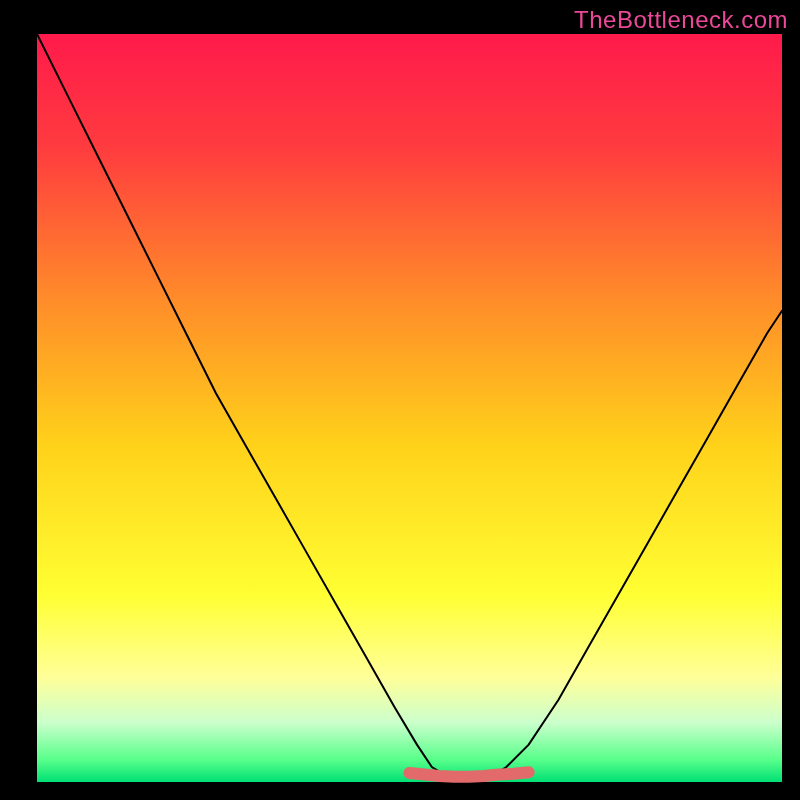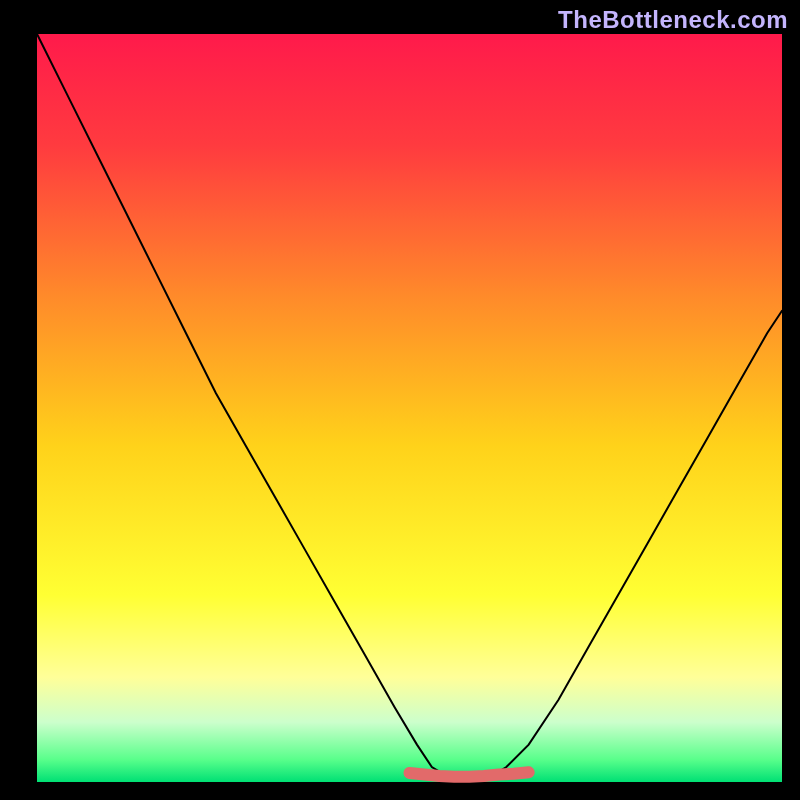--- a/index.html
+++ b/index.html
@@ -1,17 +1,17 @@
 <!DOCTYPE html>
 <html><head>
 <meta charset="utf-8">
 <style>
 html,body{margin:0;padding:0;width:800px;height:800px;background:#000;overflow:hidden;font-family:Arial,Helvetica,sans-serif}
 .stage{position:absolute;left:0;top:0;width:800px;height:800px}
-.watermark{position:absolute;right:12px;top:6px;color:#c4b5fd;font-size:24px;font-weight:700;letter-spacing:.5px;user-select:none}
+.watermark{position:absolute;right:12px;top:6px;color:#ec4899;font-size:24px;font-weight:400;letter-spacing:.5px;user-select:none}
 </style>
 </head>
 <body>
 
 <div class="stage">
   <svg id="svg" width="800" height="800" viewBox="0 0 800 800">
       <defs>
         <linearGradient id="bg" x1="0" y1="0" x2="0" y2="1">
           <stop offset="0%" stop-color="#ff1a4b"></stop>
           <stop offset="15%" stop-color="#ff3b3f"></stop>

